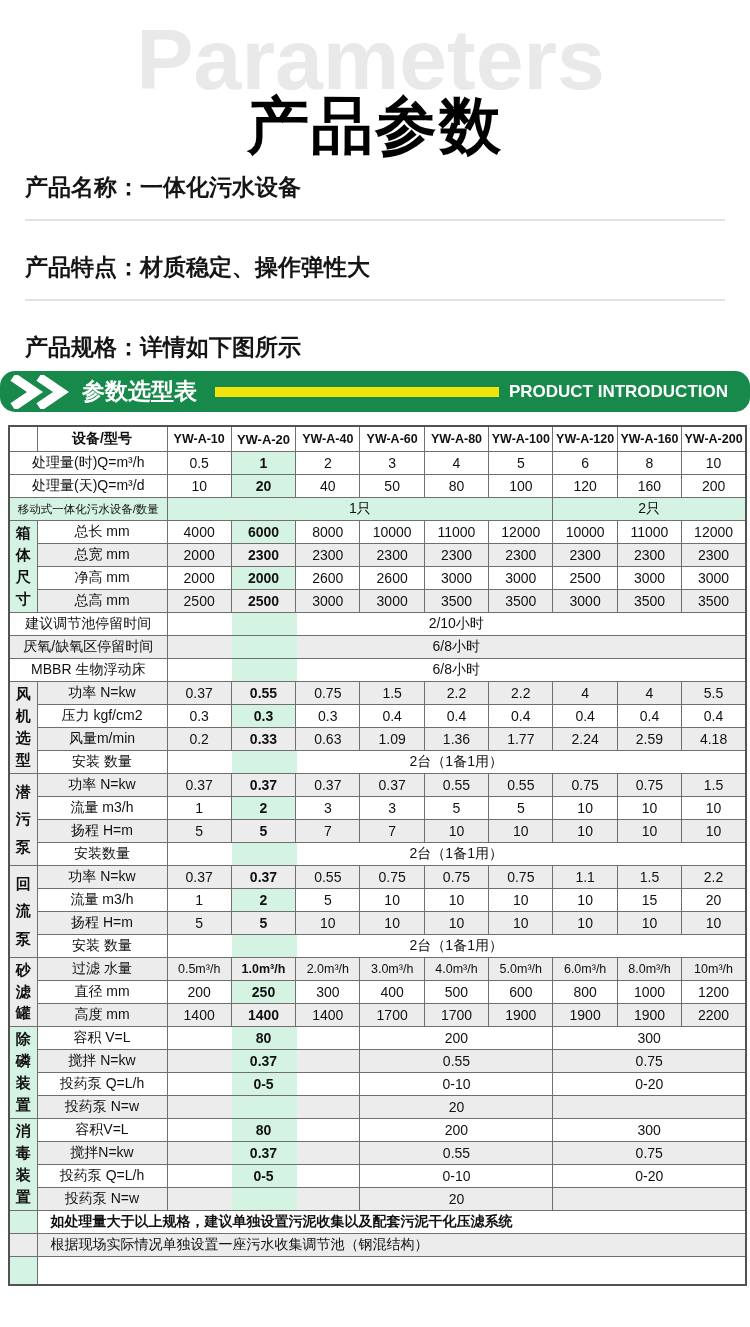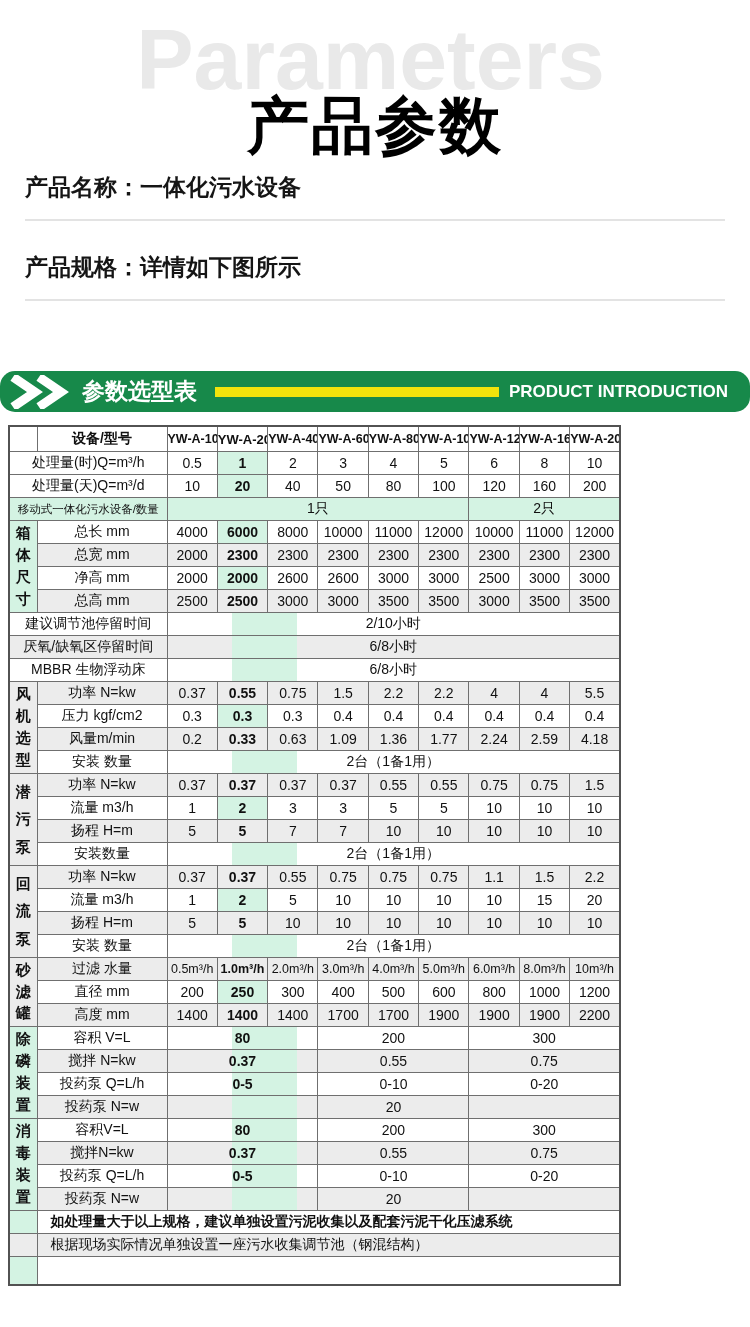--- a/index.html
+++ b/index.html
@@ -22,21 +22,21 @@
   }
   .banner{
     position:absolute;top:371px;left:0;width:750px;height:41px;
     background:var(--green,#17894a);display:flex;align-items:center;border-radius:15px;
   }
   .chev{margin-left:7px;flex:none;display:block}
   .btitle{color:#fff;font-size:23px;font-weight:700;margin-left:13px;white-space:nowrap}
   .ybar{flex:1;height:10px;background:var(--yellow,#f2e30c);margin:0 10px 0 18px}
   .blabel{color:#fff;font-size:17px;font-weight:700;margin-right:22px;white-space:nowrap}
   .tablewrap{position:absolute;top:425px;left:8px}
-  table{border-collapse:collapse;table-layout:fixed;width:613px;border:2px solid #525252}
+  table{border-collapse:collapse;table-layout:fixed;width:739px;border:2px solid #525252}
   td{
     border:1px solid #6f6f6f;text-align:center;vertical-align:middle;
     padding:0;font-size:14px;height:22px;background:#fff;overflow:hidden;white-space:nowrap;
   }
   tr.h td{height:24px}
   tr.shade td{background:#ececec}
   td.hdr{font-weight:700;font-size:15px}
   td.mhead{font-weight:600;font-size:12.5px}
   td.mhead.hl2{font-weight:800;font-size:13px}
   td.lab{font-size:14px}
@@ -56,20 +56,21 @@
   .vwrap{display:flex;flex-direction:column;justify-content:space-evenly;align-items:center}
 </style>
 </head>
 <body>
 
 <div class="watermark">Parameters</div>
 <div class="main-title">产品参数</div>
 
 <div class="specs">
   <div class="spec">产品名称：一体化污水设备</div>
+  <div class="spec">产品特点：材质稳定、操作弹性大</div>
   <div class="spec">产品规格：详情如下图所示</div>
 </div>
 
 <div class="banner">
   <svg class="chev" width="62" height="34" viewBox="0 0 62 34">
     <path d="M6 2 L28 17 L6 32" fill="none" stroke="#ffffff" stroke-width="9"></path>
     <path d="M32 2 L54 17 L32 32" fill="none" stroke="#ffffff" stroke-width="9"></path>
   </svg>
   <div class="btitle">参数选型表</div>
   <div class="ybar"></div>

